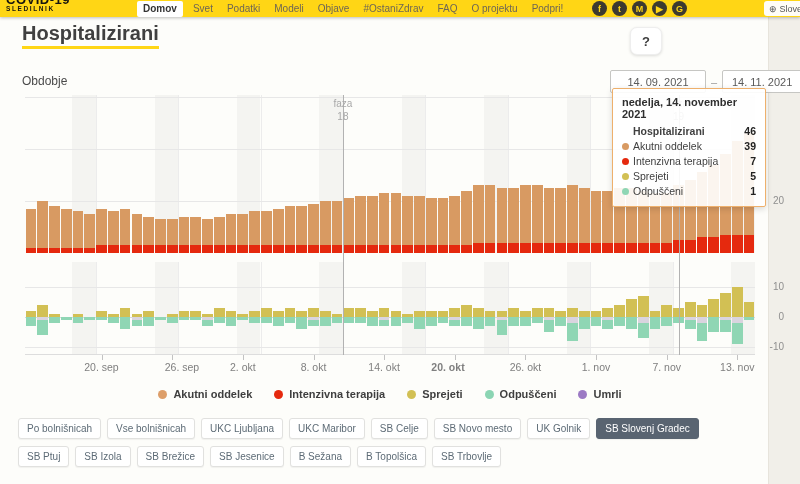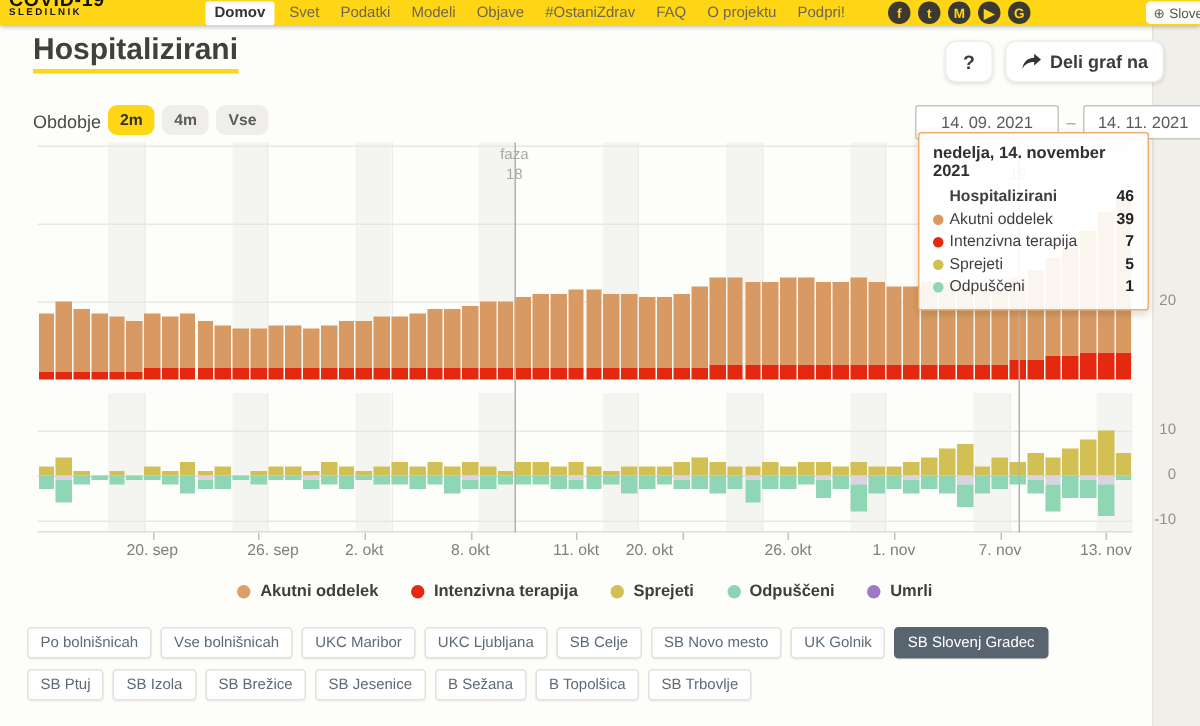--- a/index.html
+++ b/index.html
@@ -111,33 +111,22 @@
         <span class="soc">G</span>
       </div>
     <div class="langchip">
       <span>⊕</span>
       <span>Slovenščina</span>
     </div>
   </div>
 
   <div class="h1">Hospitalizirani</div>
   <div class="helpbtn">?</div>
-  <div class="sharebtn">
-    <svg width="13" height="12" viewBox="0 0 20 18">
-      <path d="M13 1l7 6-7 6V9.6C7 9.6 3.4 12 1 16.5 1.8 9.5 6 5.6 13 5.2V1z" fill="#333"></path>
-    </svg>
-    <span>Deli graf na</span>
-  </div>
 
   <span class="obdobje">Obdobje</span>
-  <div class="period-chips" id="period-chips">
-      <span class="pchip active">2m</span>
-      <span class="pchip">4m</span>
-      <span class="pchip">Vse</span>
-    </div>
   <div class="dates">
     <input class="dinput" style="width: 90px;" readonly="" value="14. 09. 2021">
     <span class="dsep">–</span>
     <input class="dinput" style="width: 74px;" readonly="" value="14. 11. 2021">
   </div>
 
   <div id="chart-area">
       <div class="plot" style="top: 0px; height: 158px;">
         <div class="band" style="left: 47.0968px; width: 23.5484px; height: 158px;"></div>
         <div class="band" style="left: 129.516px; width: 23.5484px; height: 158px;"></div>
@@ -454,23 +443,23 @@
       <div class="phase-label" style="left: 631.5px;">faza<br>19</div>
       <div class="tick" style="left: 76.5px;"></div>
       <div class="ticklabel" style="left: 46.5px;">20. sep</div>
       <div class="tick" style="left: 147.2px;"></div>
       <div class="ticklabel" style="left: 127px;">26. sep</div>
       <div class="tick" style="left: 217.8px;"></div>
       <div class="ticklabel" style="left: 187.8px;">2. okt</div>
       <div class="tick" style="left: 288.5px;"></div>
       <div class="ticklabel" style="left: 258.5px;">8. okt</div>
       <div class="tick" style="left: 359.1px;"></div>
-      <div class="ticklabel" style="left: 329.1px;">11. okt</div>
+      <div class="ticklabel" style="left: 329.1px;">14. okt</div>
       <div class="tick" style="left: 429.8px;"></div>
-      <div class="ticklabel" style="left: 378px;">20. okt</div>
+      <div class="ticklabel" style="left: 393px; font-weight: bold;">20. okt</div>
       <div class="tick" style="left: 500.4px;"></div>
       <div class="ticklabel" style="left: 470.4px;">26. okt</div>
       <div class="tick" style="left: 571px;"></div>
       <div class="ticklabel" style="left: 541px;">1. nov</div>
       <div class="tick" style="left: 641.7px;"></div>
       <div class="ticklabel" style="left: 611.7px;">7. nov</div>
       <div class="tick" style="left: 712.3px;"></div>
       <div class="ticklabel" style="left: 682.3px;">13. nov</div>
     </div>
 
@@ -493,22 +482,22 @@
       </div>
       <div class="leg-item">
         <span class="leg-dot" style="background: rgb(156, 122, 196);"></span>
         <span>Umrli</span>
       </div>
     </div>
 
   <div class="filters" id="filters-row1" style="top:418px">
       <span class="fchip">Po bolnišnicah</span>
       <span class="fchip">Vse bolnišnicah</span>
+      <span class="fchip">UKC Ljubljana</span>
       <span class="fchip">UKC Maribor</span>
-      <span class="fchip">UKC Ljubljana</span>
       <span class="fchip">SB Celje</span>
       <span class="fchip">SB Novo mesto</span>
       <span class="fchip">UK Golnik</span>
       <span class="fchip active">SB Slovenj Gradec</span>
     </div>
   <div class="filters" id="filters-row2" style="top:446px">
       <span class="fchip">SB Ptuj</span>
       <span class="fchip">SB Izola</span>
       <span class="fchip">SB Brežice</span>
       <span class="fchip">SB Jesenice</span>

